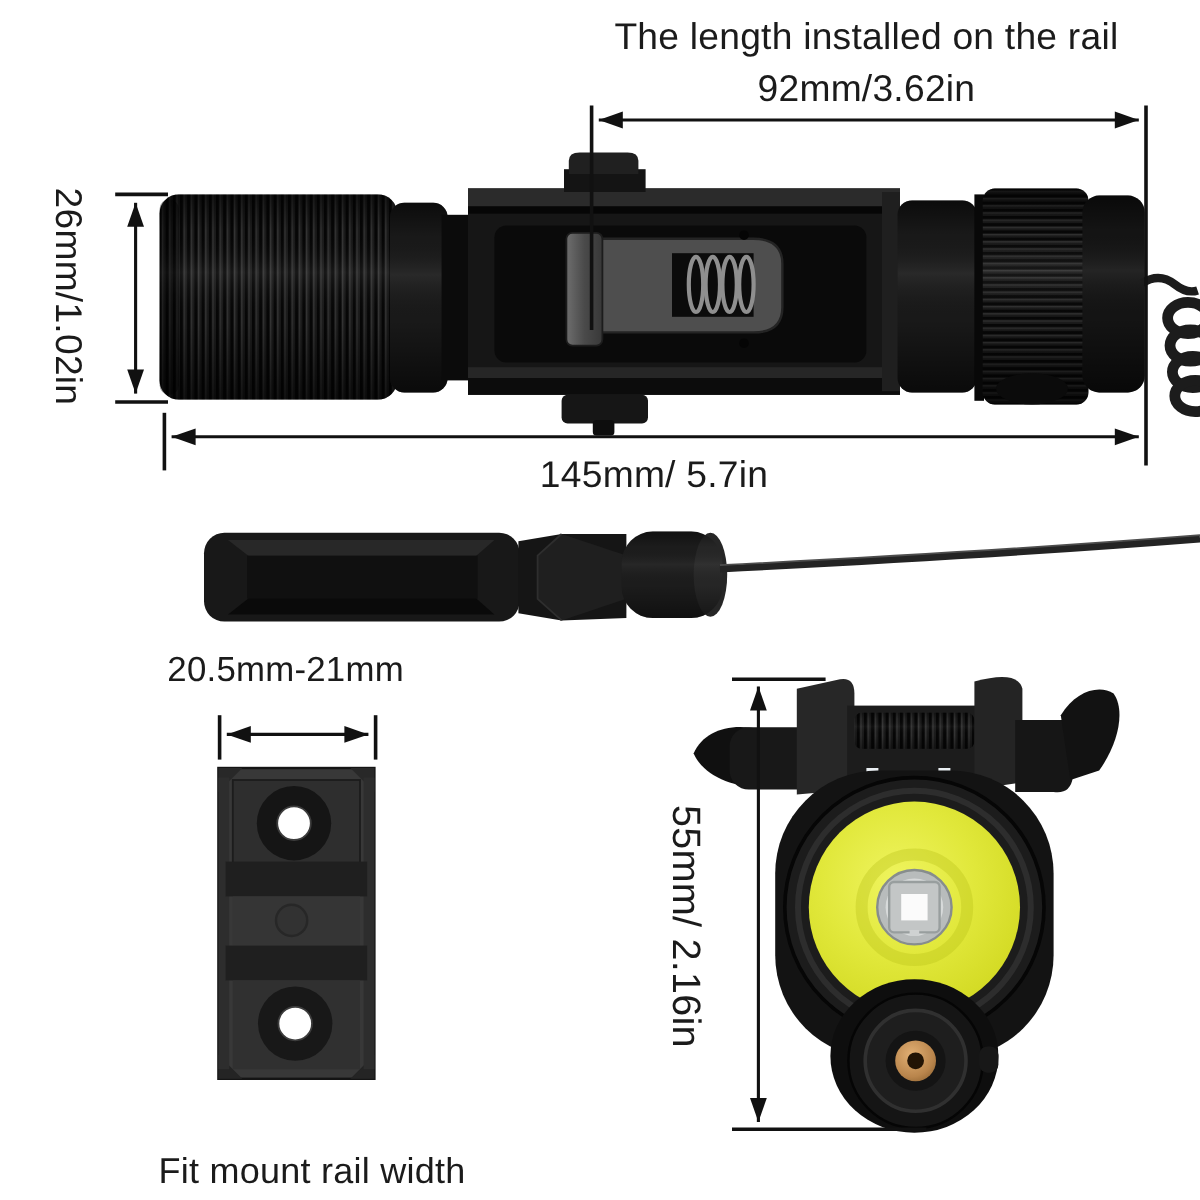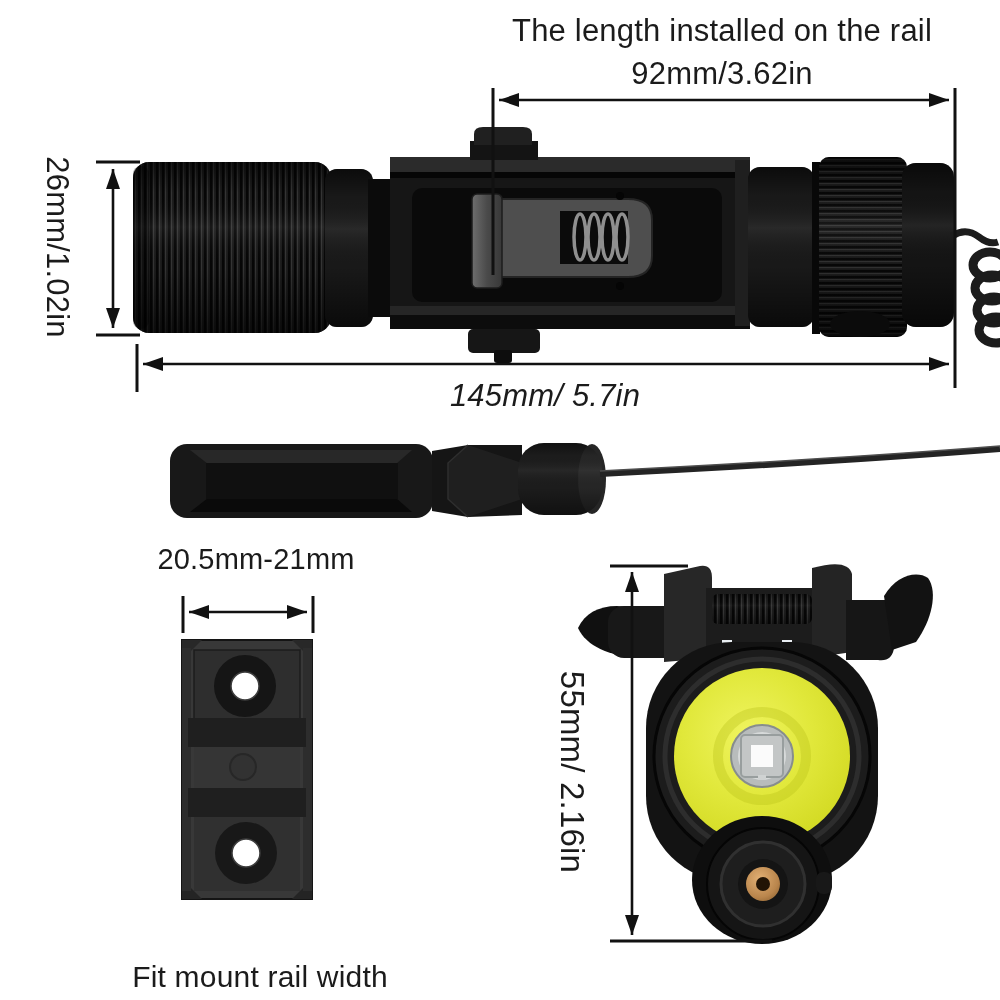--- a/index.html
+++ b/index.html
@@ -233,18 +233,18 @@
         <line x1="610" y1="566" x2="688" y2="566"></line>
         <line x1="610" y1="941" x2="772" y2="941"></line>
         <line x1="632" y1="572" x2="632" y2="935" stroke-width="2.6" marker-start="url(#ah)" marker-end="url(#ah)"></line>
       </g>
     </g>
   </svg>
 
   <div class="label" style="left:722px;top:31px;">The length installed on the rail</div>
   <div class="label" style="left:722px;top:74px;">92mm/3.62in</div>
   <div class="label rot" style="left:57px;top:247px;">26mm/1.02in</div>
-  <div class="label" style="left:545px;top:396px;font-style:italic;">145mm/ 5.7in</div>
-  <div class="label f29" style="left:256px;top:559px;">20.5mm-21mm</div>
+  <div class="label" style="left:545px;top:396px;">145mm/ 5.7in</div>
+  <div class="label f29" style="left:238px;top:559px;">20.5mm-21mm</div>
   <div class="label f30" style="left:260px;top:941px;margin-top:36px;">Fit mount rail width</div>
   <div class="label rot f33" style="left:572px;top:772px;">55mm/ 2.16in</div>
 
 </div>
 
 </body></html>

